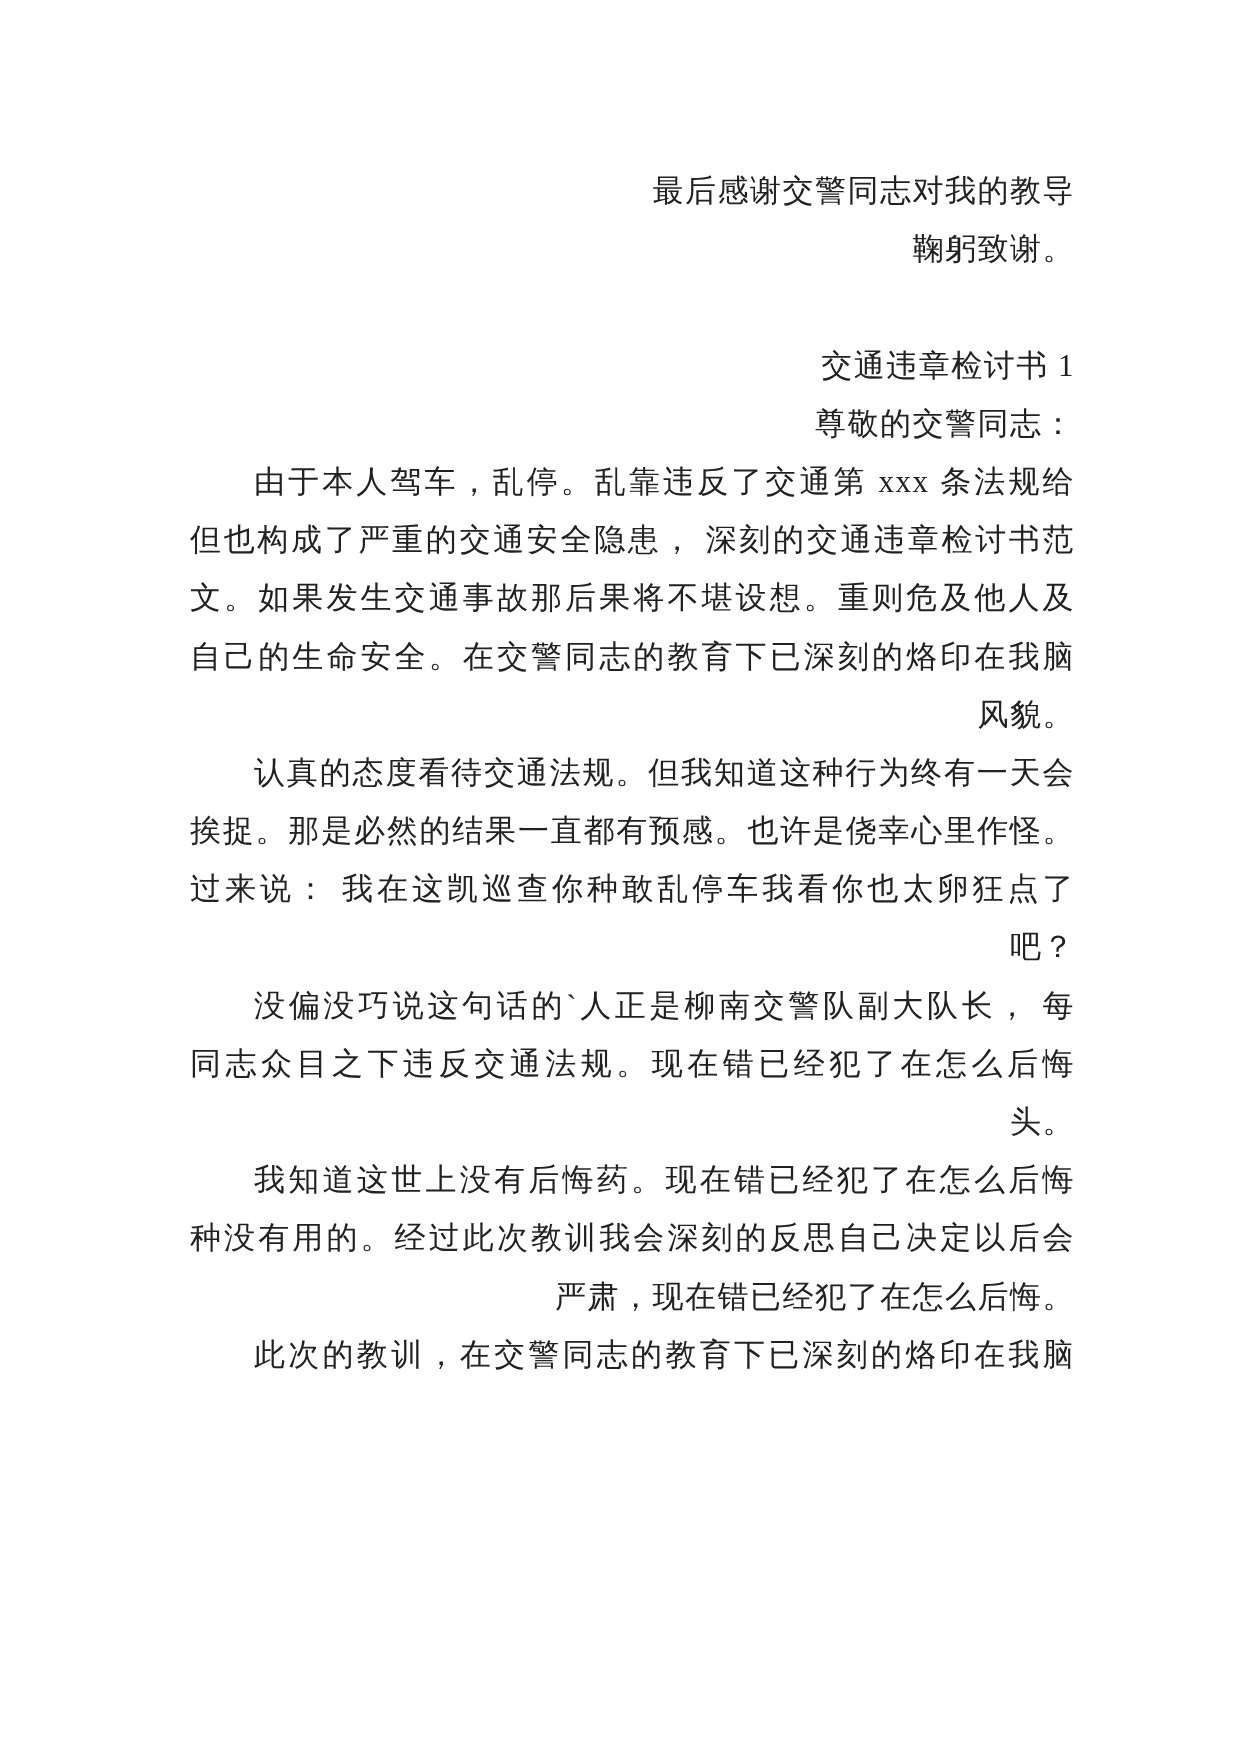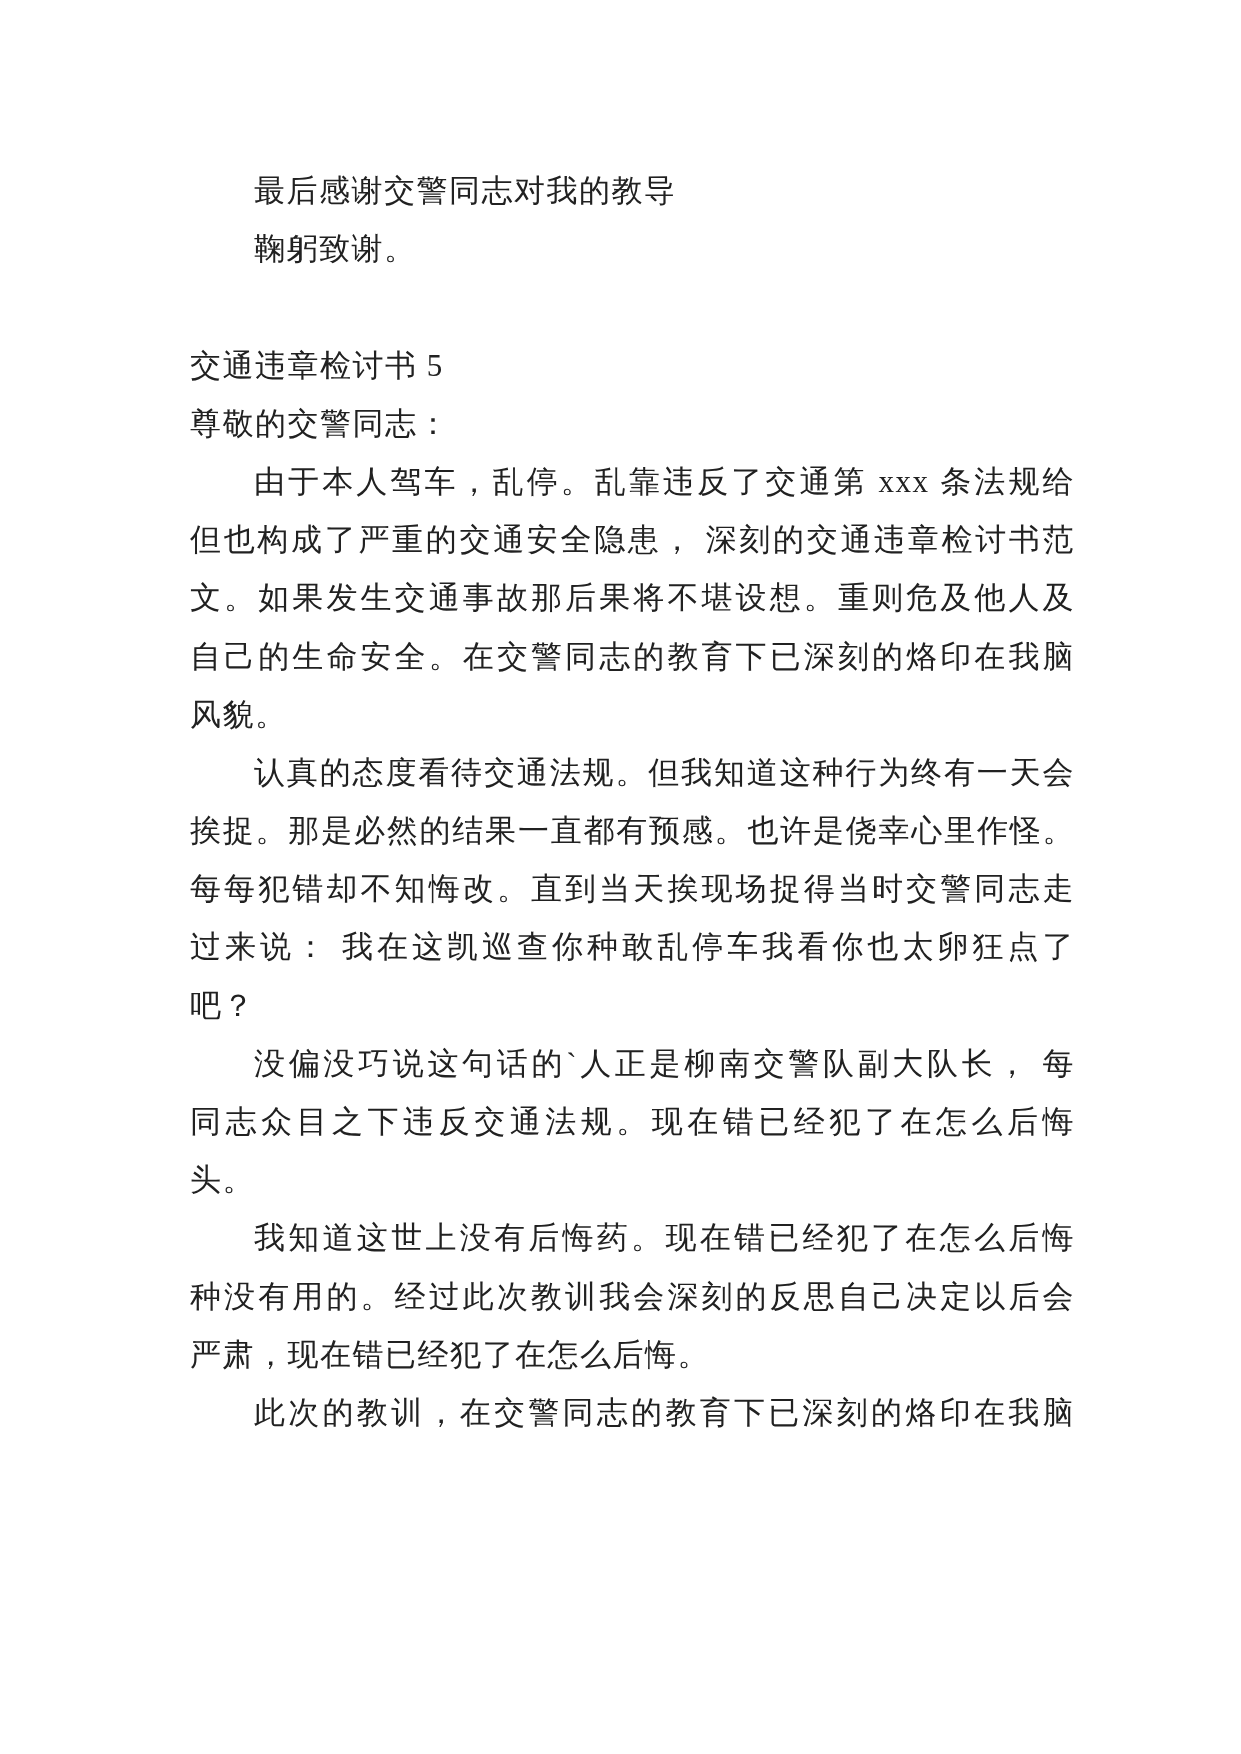--- a/index.html
+++ b/index.html
@@ -21,47 +21,47 @@
     left: 190px;
     top: 162px;
     width: 885px;
   }
   .line {
     height: 58.2px;
     line-height: 58.2px;
     font-size: 31px;
     letter-spacing: 1.5px;
     font-weight: 400;
+    text-align: right;
   }
   .line.indent {
     text-indent: 64px;
   }
   .line.fill {
     text-align: justify;
     text-align-last: justify;
   }
 </style>
 </head>
 <body>
 
 <div class="page">
   <div class="doc">
       <div class="line indent">最后感谢交警同志对我的教导</div>
       <div class="line indent">鞠躬致谢。</div>
       <div class="line"></div>
-      <div class="line">交通违章检讨书 5</div>
+      <div class="line">交通违章检讨书 1</div>
       <div class="line">尊敬的交警同志：</div>
       <div class="line indent fill">由于本人驾车，乱停。乱靠违反了交通第 xxx 条法规给</div>
       <div class="line fill">但也构成了严重的交通安全隐患， 深刻的交通违章检讨书范</div>
       <div class="line fill">文。如果发生交通事故那后果将不堪设想。重则危及他人及</div>
       <div class="line fill">自己的生命安全。在交警同志的教育下已深刻的烙印在我脑</div>
       <div class="line">风貌。</div>
       <div class="line indent fill">认真的态度看待交通法规。但我知道这种行为终有一天会</div>
       <div class="line fill">挨捉。那是必然的结果一直都有预感。也许是侥幸心里作怪。</div>
-      <div class="line fill">每每犯错却不知悔改。直到当天挨现场捉得当时交警同志走</div>
       <div class="line fill">过来说： 我在这凯巡查你种敢乱停车我看你也太卵狂点了</div>
       <div class="line">吧？</div>
       <div class="line indent fill">没偏没巧说这句话的`人正是柳南交警队副大队长， 每</div>
       <div class="line fill">同志众目之下违反交通法规。现在错已经犯了在怎么后悔</div>
       <div class="line">头。</div>
       <div class="line indent fill">我知道这世上没有后悔药。现在错已经犯了在怎么后悔</div>
       <div class="line fill">种没有用的。经过此次教训我会深刻的反思自己决定以后会</div>
       <div class="line">严肃，现在错已经犯了在怎么后悔。</div>
       <div class="line indent fill">此次的教训，在交警同志的教育下已深刻的烙印在我脑</div>
     </div>

